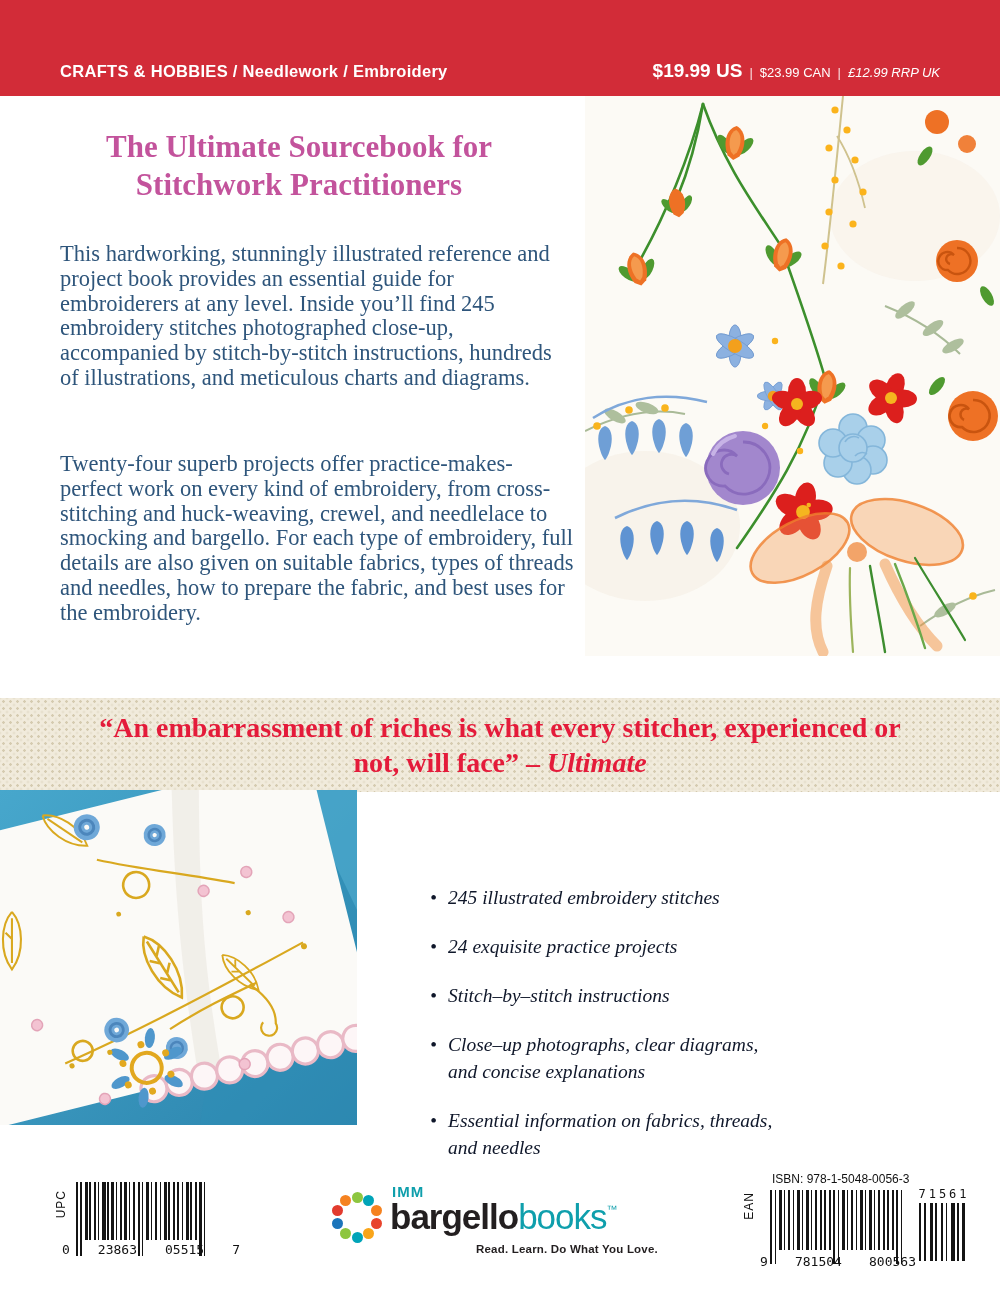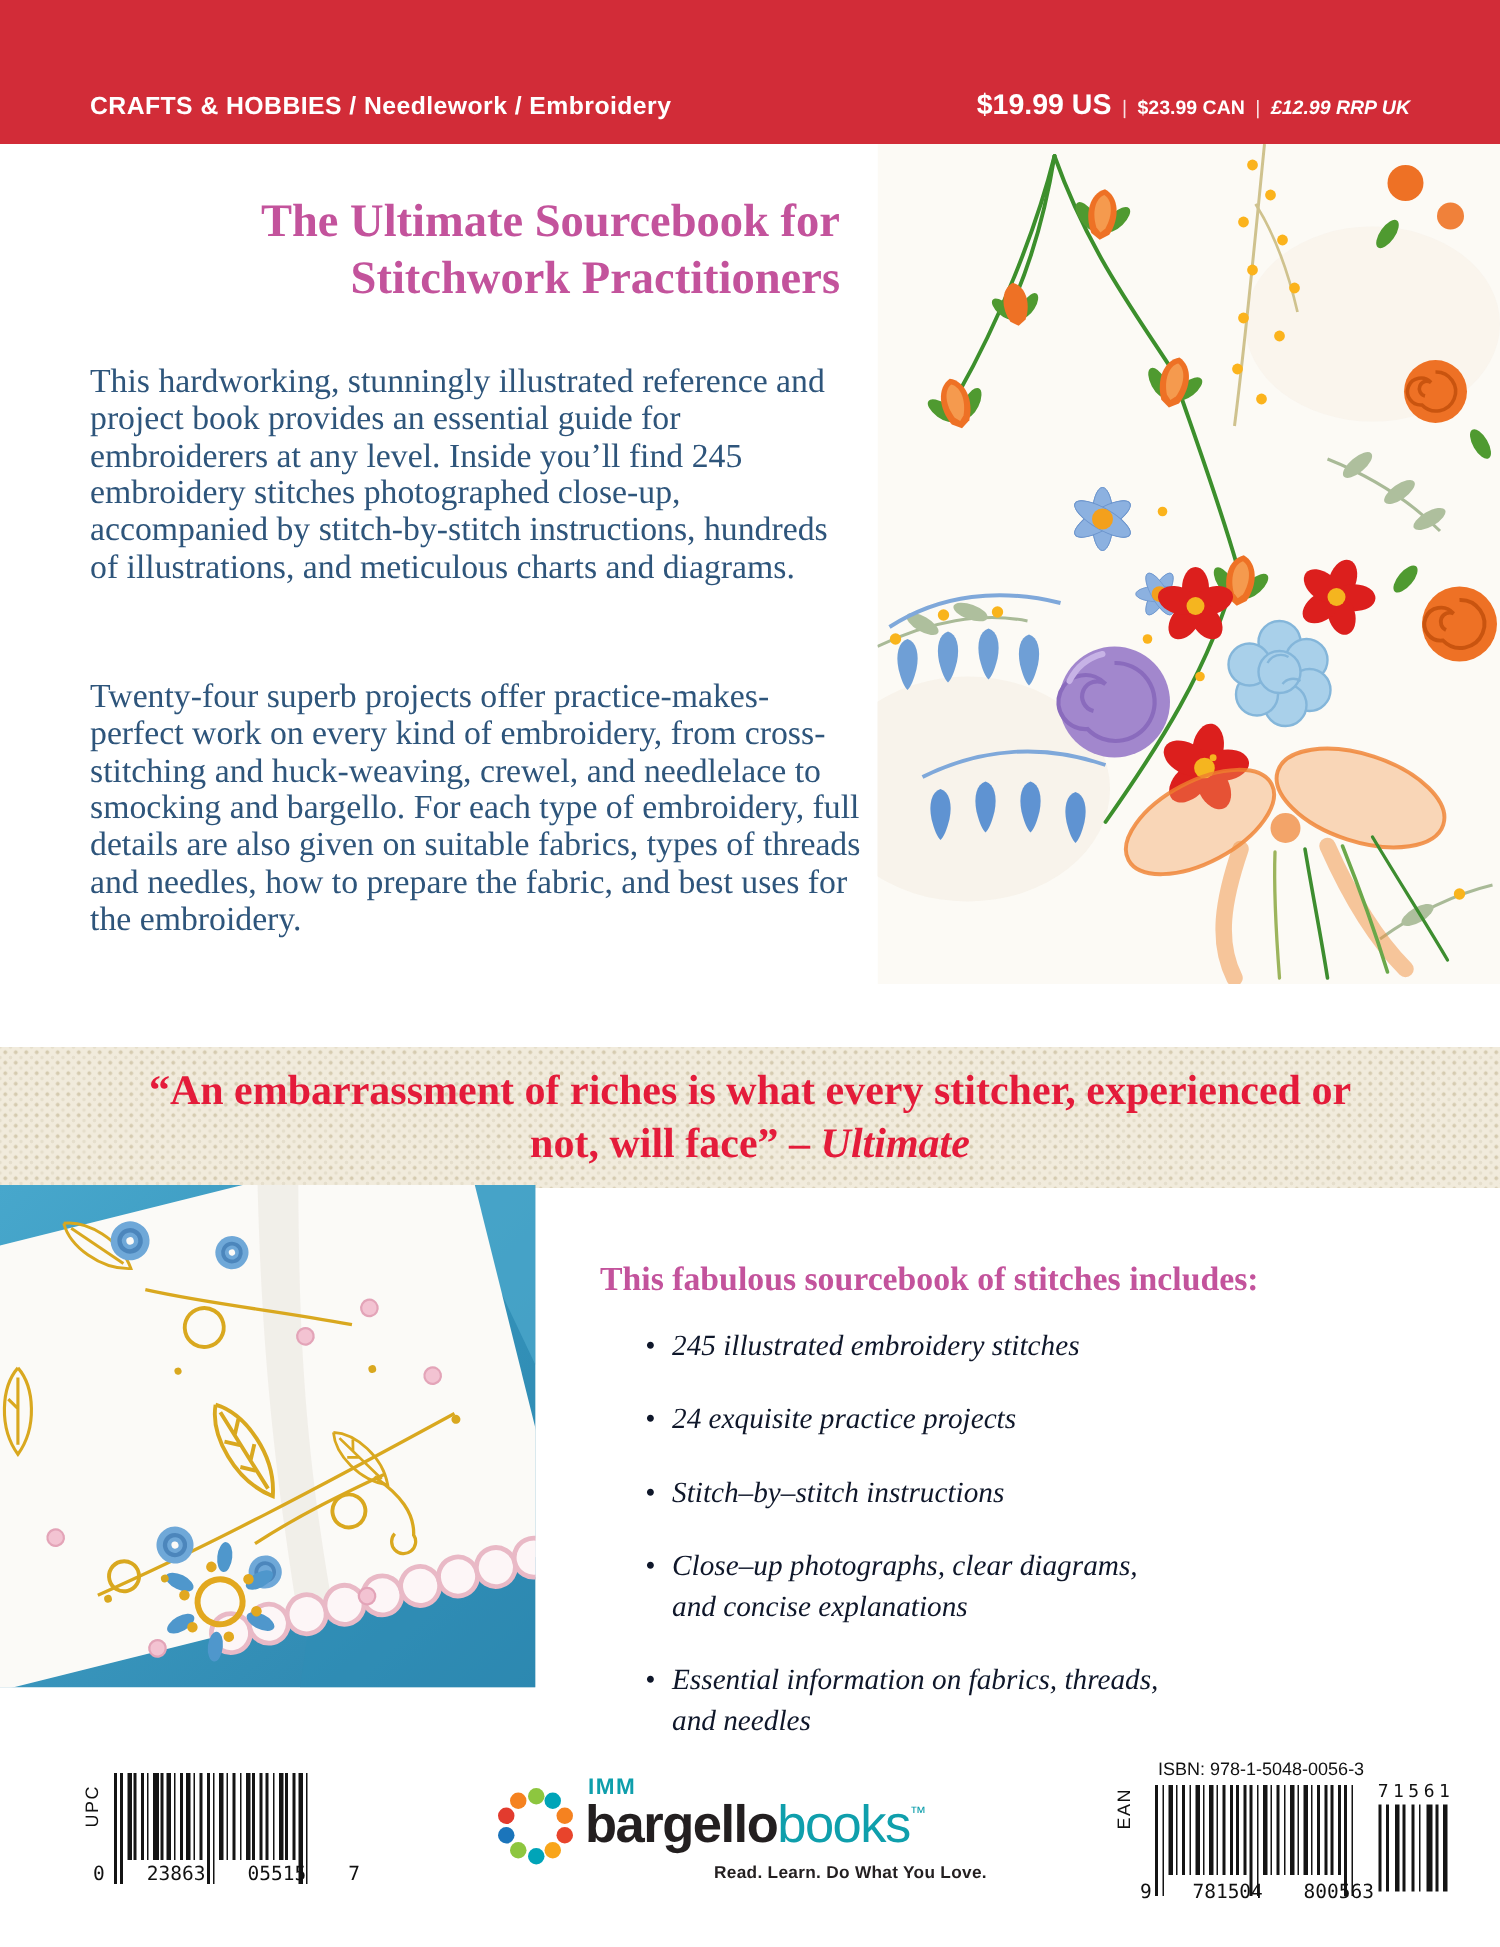--- a/index.html
+++ b/index.html
@@ -8,25 +8,25 @@
         font-family:"Liberation Serif",serif}
   .abs{position:absolute}
 
   
   .topbar{left:0;top:0;width:1000px;height:96px;background:#d22c38;color:#fff;
           font-family:"Liberation Sans",sans-serif}
   .cat{left:60px;top:62px;font-size:16.5px;font-weight:bold;letter-spacing:.3px}
   .price{right:60px;top:60px;display:flex;align-items:baseline;gap:7px;white-space:nowrap}
   .price .us{font-size:19px;font-weight:bold}
   .price .sep{font-size:13px;opacity:.85}
-  .price .sm{font-size:13px;font-weight:bold}
+  .price .sm{font-size:13px;font-weight:normal}
   .price .uk{font-style:italic}
 
   
-  .headline{left:38px;top:128px;width:522px;text-align:right;color:#c3539c;
+  .headline{left:38px;top:128px;width:522px;text-align:center;color:#c3539c;
             font-weight:bold;font-size:31px;line-height:38px}
   .para{left:60px;width:514px;color:#2e557b;font-size:22.5px;line-height:24.8px}
   #para1{top:242px}
   #para2{top:452px}
 
   
   .photo1{left:585px;top:96px;width:415px;height:560px}
   .photo2{left:0;top:790px;width:357px;height:335px}
   .photo1 svg,.photo2 svg{display:block;width:100%;height:100%}
 
@@ -441,21 +441,20 @@
               <circle cx="86" cy="252" r="2.6"></circle>
               <circle cx="300" cy="196" r="3"></circle>
             <circle cx="254" cy="150" r="2.6"></circle>
               <circle cx="128" cy="120" r="2.4"></circle>
           </g>
         </g>
       </g>
     </svg>
   </div>
 
-  <h3 class="abs includes-h">This fabulous sourcebook of stitches includes:</h3>
   <ul class="bullets">
     <li><span>245 illustrated embroidery stitches</span></li>
     <li><span>24 exquisite practice projects</span></li>
     <li><span>Stitch–by–stitch instructions</span></li>
     <li><span>Close–up photographs, clear diagrams,
 and concise explanations</span></li>
     <li><span>Essential information on fabrics, threads,
 and needles</span></li>
   </ul>
 

